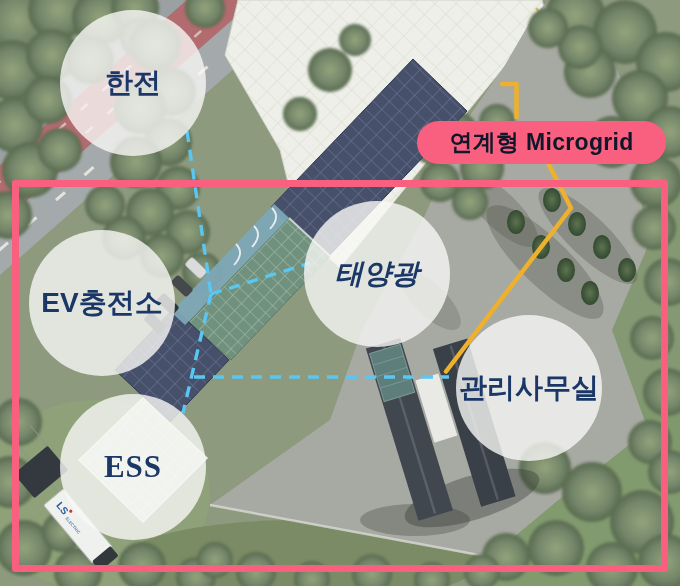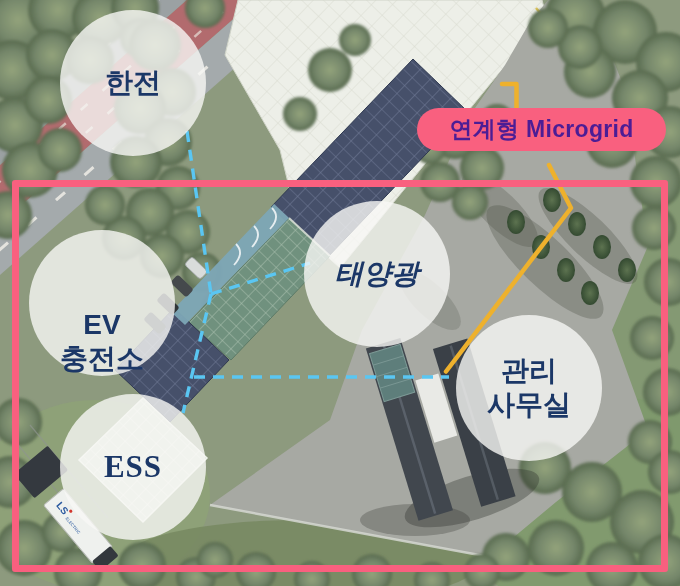--- a/index.html
+++ b/index.html
@@ -1,30 +1,30 @@
 <!DOCTYPE html>
 <html style="--accent-pink: #f9607f; --connection-blue: #5ac6f2; --cable-yellow: #eeb12d; --label-navy: #1b3767;"><head>
 <meta charset="utf-8">
 <style>
   html,body{margin:0;padding:0;background:#fff;}
   .stage{position:relative;width:680px;height:586px;overflow:hidden;
          font-family:"Liberation Sans","DejaVu Sans",sans-serif;background:#8d9a7e;}
   .stage svg{position:absolute;left:0;top:0;}
   .mg-border{position:absolute;left:12px;top:180px;width:642px;height:378px;
              border:7px solid var(--accent-pink,#f9607f);border-radius:3px;}
-  .banner{position:absolute;left:417px;top:108px;width:249px;height:43px;
+  .banner{position:absolute;left:417px;top:121px;width:249px;height:43px;
           border-radius:22px;background:var(--accent-pink,#f9607f);
           display:flex;align-items:center;justify-content:center;
-          color:#4c1d95;font-size:23px;font-weight:700;letter-spacing:.3px;}
+          color:#0f172a;font-size:23px;font-weight:700;letter-spacing:.3px;}
   .bubble{position:absolute;width:146px;height:146px;border-radius:50%;
           background:rgba(247,248,245,.8);display:flex;align-items:center;justify-content:center;}
   .bubble-label{color:var(--label-navy,#1b3767);font-weight:700;font-size:28px;
-                line-height:1.22;text-align:center;display:flex;flex-direction:column;}
+                line-height:1.22;text-align:center;display:flex;flex-direction:row;}
   .bubble-kepco{left:60px;top:10px;}
-  .bubble-ev{left:29px;top:230px;align-items:flex-end;}
+  .bubble-ev{left:29px;top:230px;}
   .bubble-solar{left:304px;top:201px;font-style:italic;}
   .bubble-office{left:456px;top:315px;}
   .bubble-ess{left:60px;top:394px;font-family:Liberation Serif, serif;}
   .bubble-ess .bubble-label{font-size:31px;letter-spacing:1px;}
   .dash{stroke:var(--connection-blue,#5ac6f2);stroke-width:3.4;fill:none;stroke-dasharray:11 8;}
   .cable{stroke:var(--cable-yellow,#eeb12d);stroke-width:4.5;fill:none;
          stroke-linejoin:round;stroke-linecap:round;}
 </style>
 </head>
 <body>

